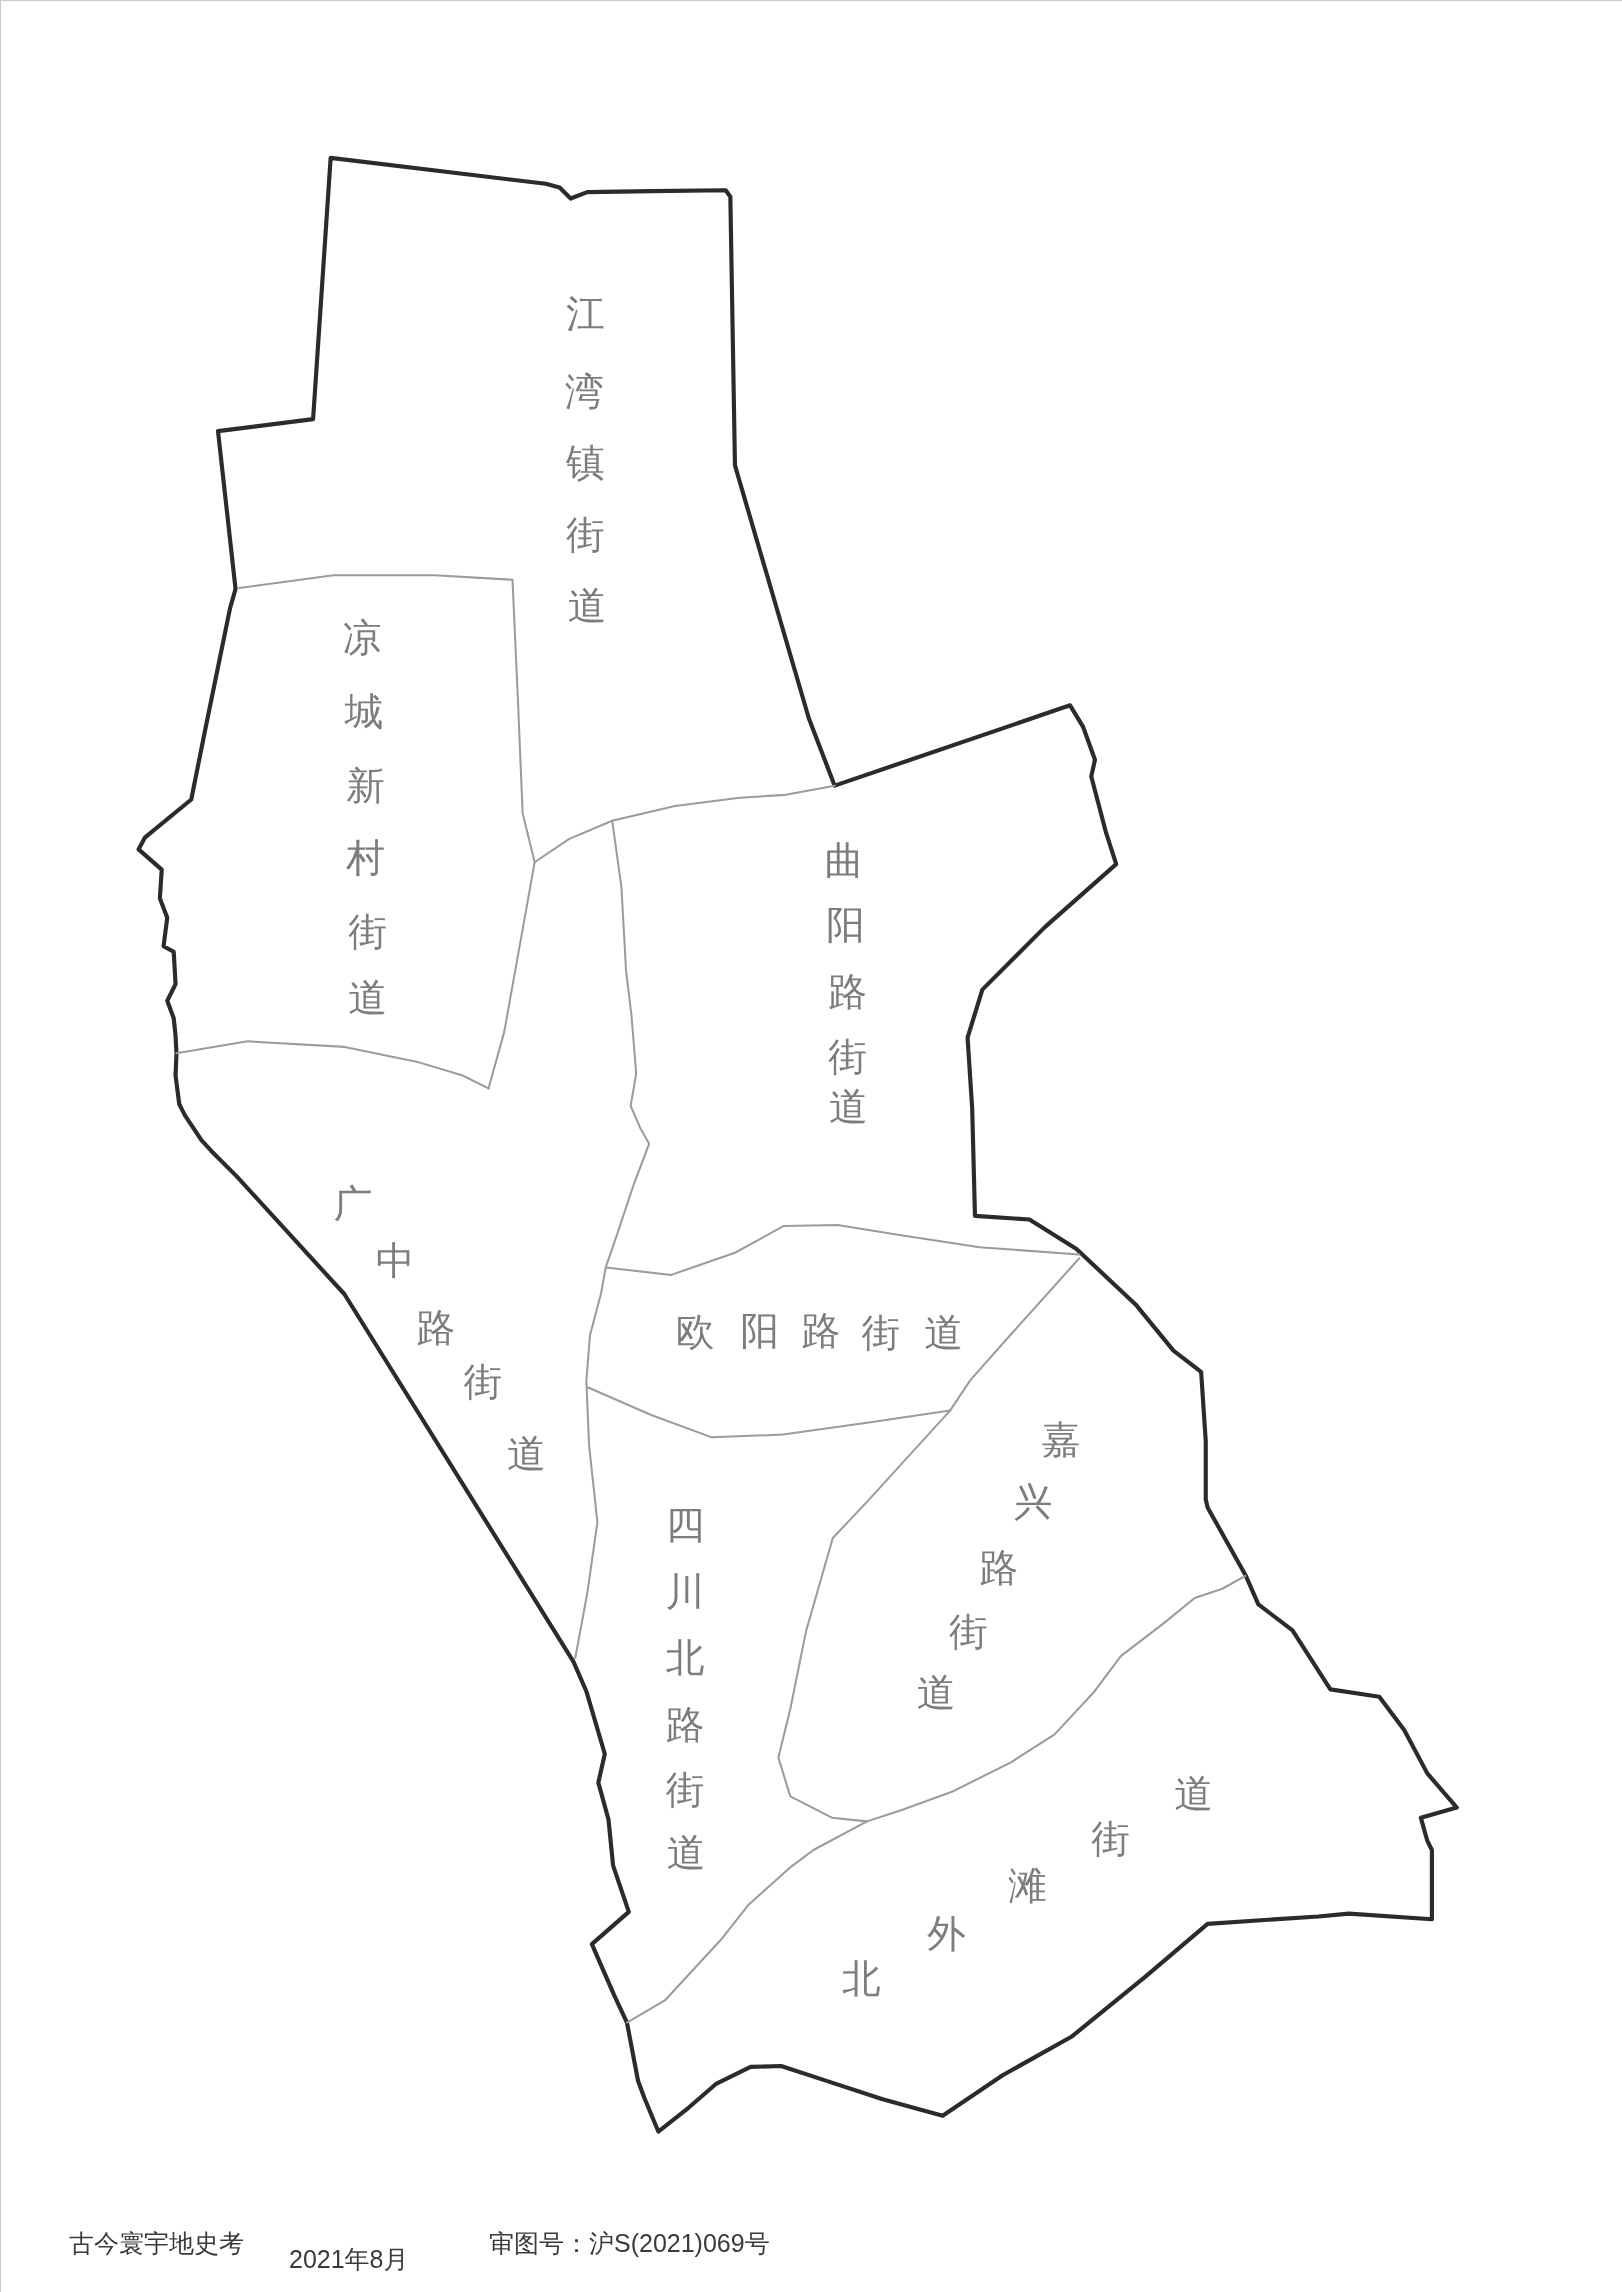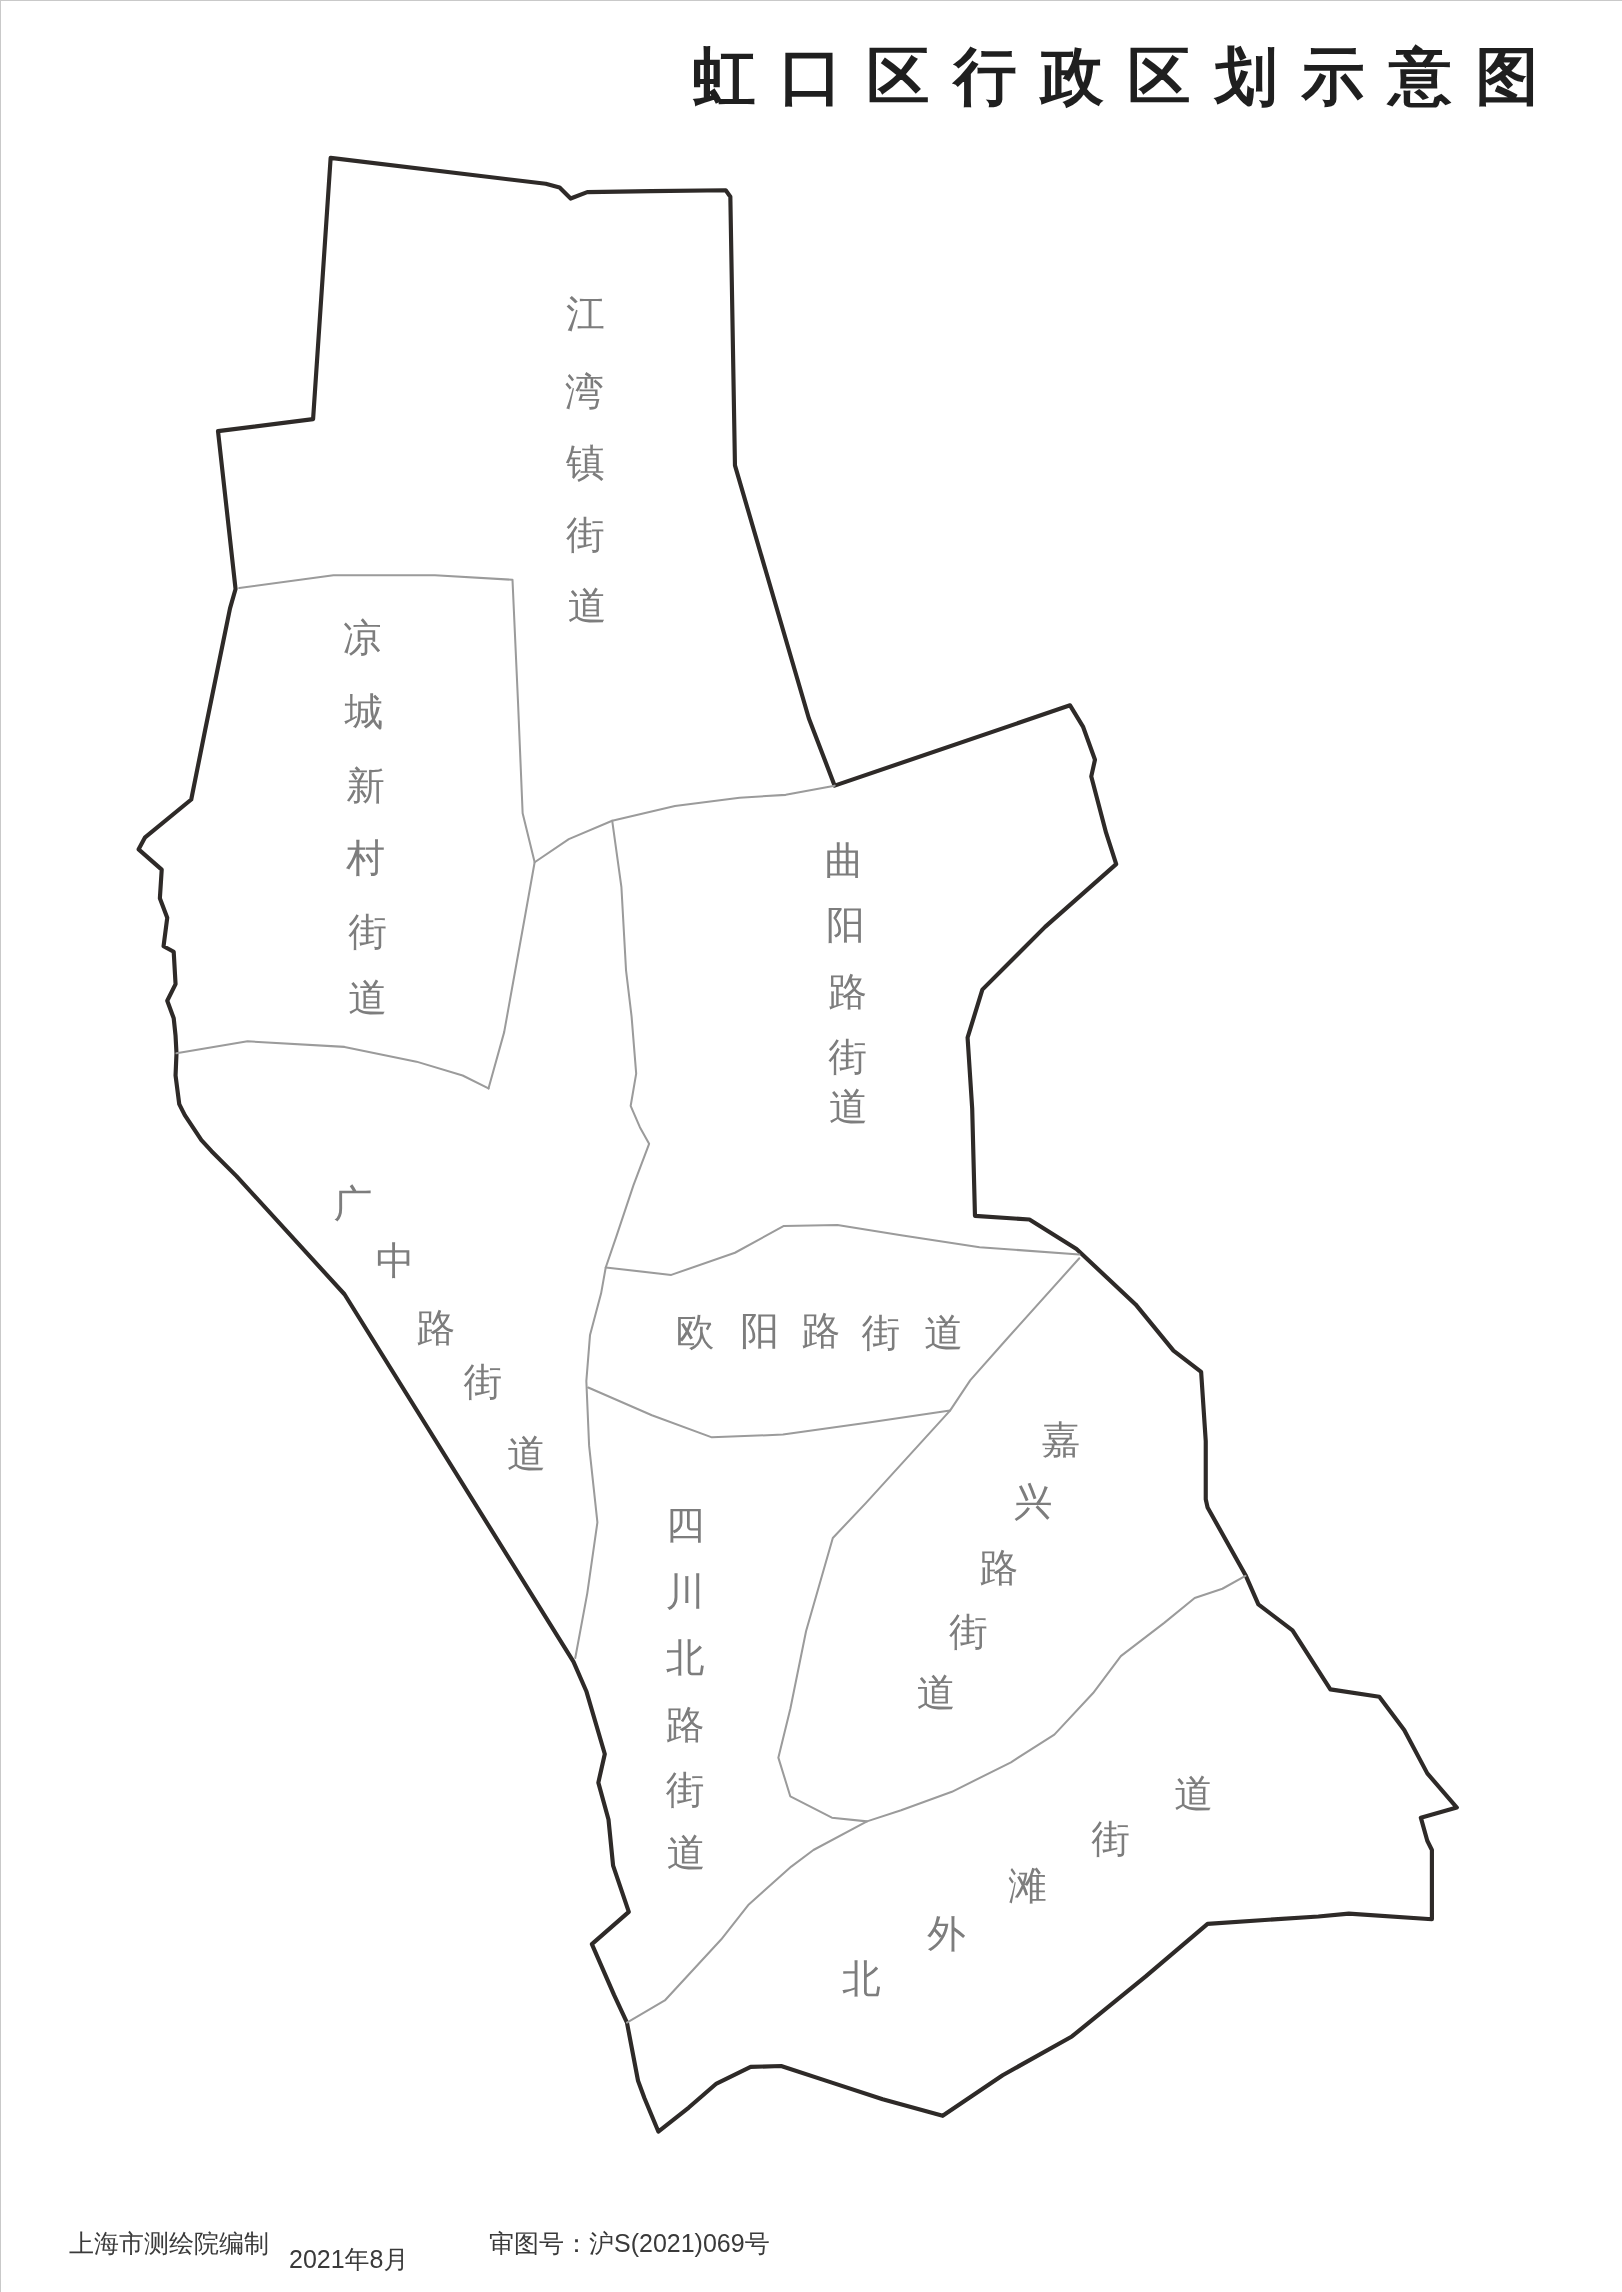--- a/index.html
+++ b/index.html
@@ -83,21 +83,20 @@
     white-space: nowrap;
     text-shadow: 1.8px 1.8px 0 #ffffff, -0.9px -0.9px 0 #f2f2f2;
     letter-spacing: 1.8px;
   }
 </style>
 </head>
 <body>
 
 <div class="sheet">
 
-  <h1 class="page-title">虹口区行政区划示意图</h1>
 
   <svg class="map-canvas" viewBox="0 0 1758 2484" xmlns="http://www.w3.org/2000/svg">
       <polygon points="357,170 590,198 605,202 617,214 635,207 704,206 785,205 790,212 795,503 875,777 903,850 1158,763 1172,786 1185,822 1181,840 1197,901 1208,935 1131,1003 1063,1071 1047,1123 1052,1200 1055,1316 1114,1320 1165,1352 1229,1412 1270,1462 1300,1485 1305,1560 1305,1623 1307,1632 1348,1705 1362,1737 1399,1765 1440,1829 1493,1837 1520,1873 1545,1920 1577,1957 1538,1968 1545,1993 1550,2003 1550,2078 1460,2072 1427,2075 1307,2083 1240,2140 1160,2205 1085,2247 1020,2291 955,2273 900,2255 845,2237 812,2238 775,2256 745,2282 712,2308 697,2272 690,2253 678,2190 664,2160 640,2105 680,2070 663,2020 658,1970 647,1930 654,1899 634,1831 620,1799 372,1401 255,1273 228,1246 217,1234 199,1207 193,1195 189,1164 190,1140 189,1121 187,1102 180,1083 189,1065 187,1030 176,1024 180,993 172,972 174,941 149,919 156,906 206,865 221,790 248,658 254,637 235,466 338,453" class="outer" style="stroke: rgb(46, 42, 40);"></polygon>
       <polyline points="258,636 360,622 470,622 554,627 560,760 565,880 578,933 568,989 545,1117 528,1178" class="inner" style="stroke: rgb(155, 155, 155);"></polyline>
       <polyline points="190,1140 267,1127 372,1133 450,1149 500,1164 528,1178" class="inner" style="stroke: rgb(155, 155, 155);"></polyline>
       <polyline points="578,933 615,908 662,888 730,872 800,863 850,860 903,850" class="inner" style="stroke: rgb(155, 155, 155);"></polyline>
       <polyline points="662,888 672,960 677,1050 683,1100 688,1162 682,1197 692,1220 702,1238 685,1283 667,1337 655,1372 650,1400 638,1445 634,1495 637,1565 646,1648 635,1725 622,1795" class="inner" style="stroke: rgb(155, 155, 155);"></polyline>
       <polyline points="655,1372 726,1380 795,1356 848,1327 906,1326 975,1337 1060,1350 1168,1358" class="inner" style="stroke: rgb(155, 155, 155);"></polyline>
       <polyline points="636,1502 705,1532 770,1556 847,1553 940,1540 1028,1527" class="inner" style="stroke: rgb(155, 155, 155);"></polyline>
       <polyline points="1168,1362 1089,1450 1050,1494 1028,1527 937,1627 901,1665 872,1766 855,1850 842,1903 855,1945 900,1968 938,1972" class="inner" style="stroke: rgb(155, 155, 155);"></polyline>
@@ -140,20 +139,20 @@
       <text x="1048" y="1766" class="region-label" style="fill: rgb(125, 125, 125);">街</text>
       <text x="1013" y="1832" class="region-label" style="fill: rgb(125, 125, 125);">道</text>
       <text x="932" y="2142" class="region-label" style="fill: rgb(125, 125, 125);">北</text>
       <text x="1024" y="2093" class="region-label" style="fill: rgb(125, 125, 125);">外</text>
       <text x="1112" y="2042" class="region-label" style="fill: rgb(125, 125, 125);">滩</text>
       <text x="1202" y="1991" class="region-label" style="fill: rgb(125, 125, 125);">街</text>
       <text x="1292" y="1942" class="region-label" style="fill: rgb(125, 125, 125);">道</text>
     </svg>
 
   <div class="footer-line">
-    <span class="footer-item footer-publisher">上海市测绘院编制</span>
+    <span class="footer-item footer-publisher">古今寰宇地史考</span>
     <span class="footer-item footer-date">2021年8月</span>
     <span class="footer-item footer-approval">审图号：沪S(2021)069号</span>
   </div>
 
 
 </div>
 
 
 </body></html>

